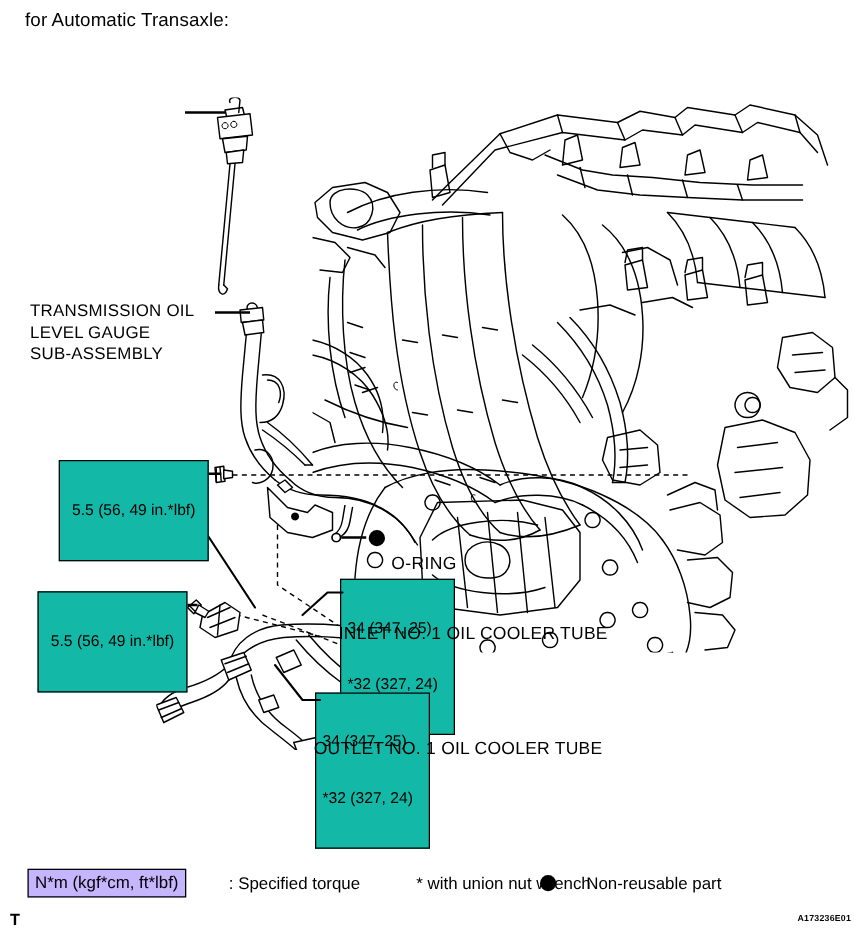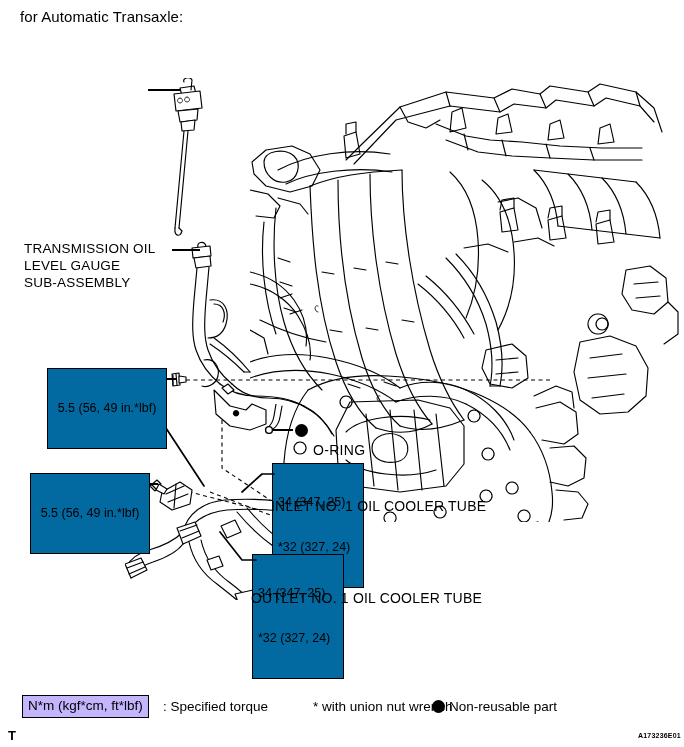--- a/index.html
+++ b/index.html
@@ -39,20 +39,21 @@
   .tubename {
     font-size: 14px;
     line-height: 17px;
     letter-spacing: 0.2px;
     white-space: pre;
   }
   .legend-text {
     font-size: 13.5px;
     line-height: 17px;
     white-space: pre;
+    margin-left: 20px;
   }
   .oring-text {
     font-size: 14px;
     line-height: 16px;
     letter-spacing: 0.3px;
     white-space: pre;
     margin-top: 20px;
   }
   .corner-t {
     font-size: 13px;
@@ -62,21 +63,21 @@
   .refcode {
     font-size: 7px;
     font-weight: bold;
     letter-spacing: 0.2px;
     line-height: 9px;
   }
 
   
   .torque-box {
     border: 1.6px solid #000;
-    background: #0369a1;
+    background: #14b8a6;
     font-size: 12.5px;
     line-height: 15px;
     padding: 2px 6px 2px 6px;
     white-space: pre;
     text-align: center;
     box-sizing: border-box;
   }
   .torque-box.two-line {
     text-align: left;
     padding: 1px 5px 2px 5px;

